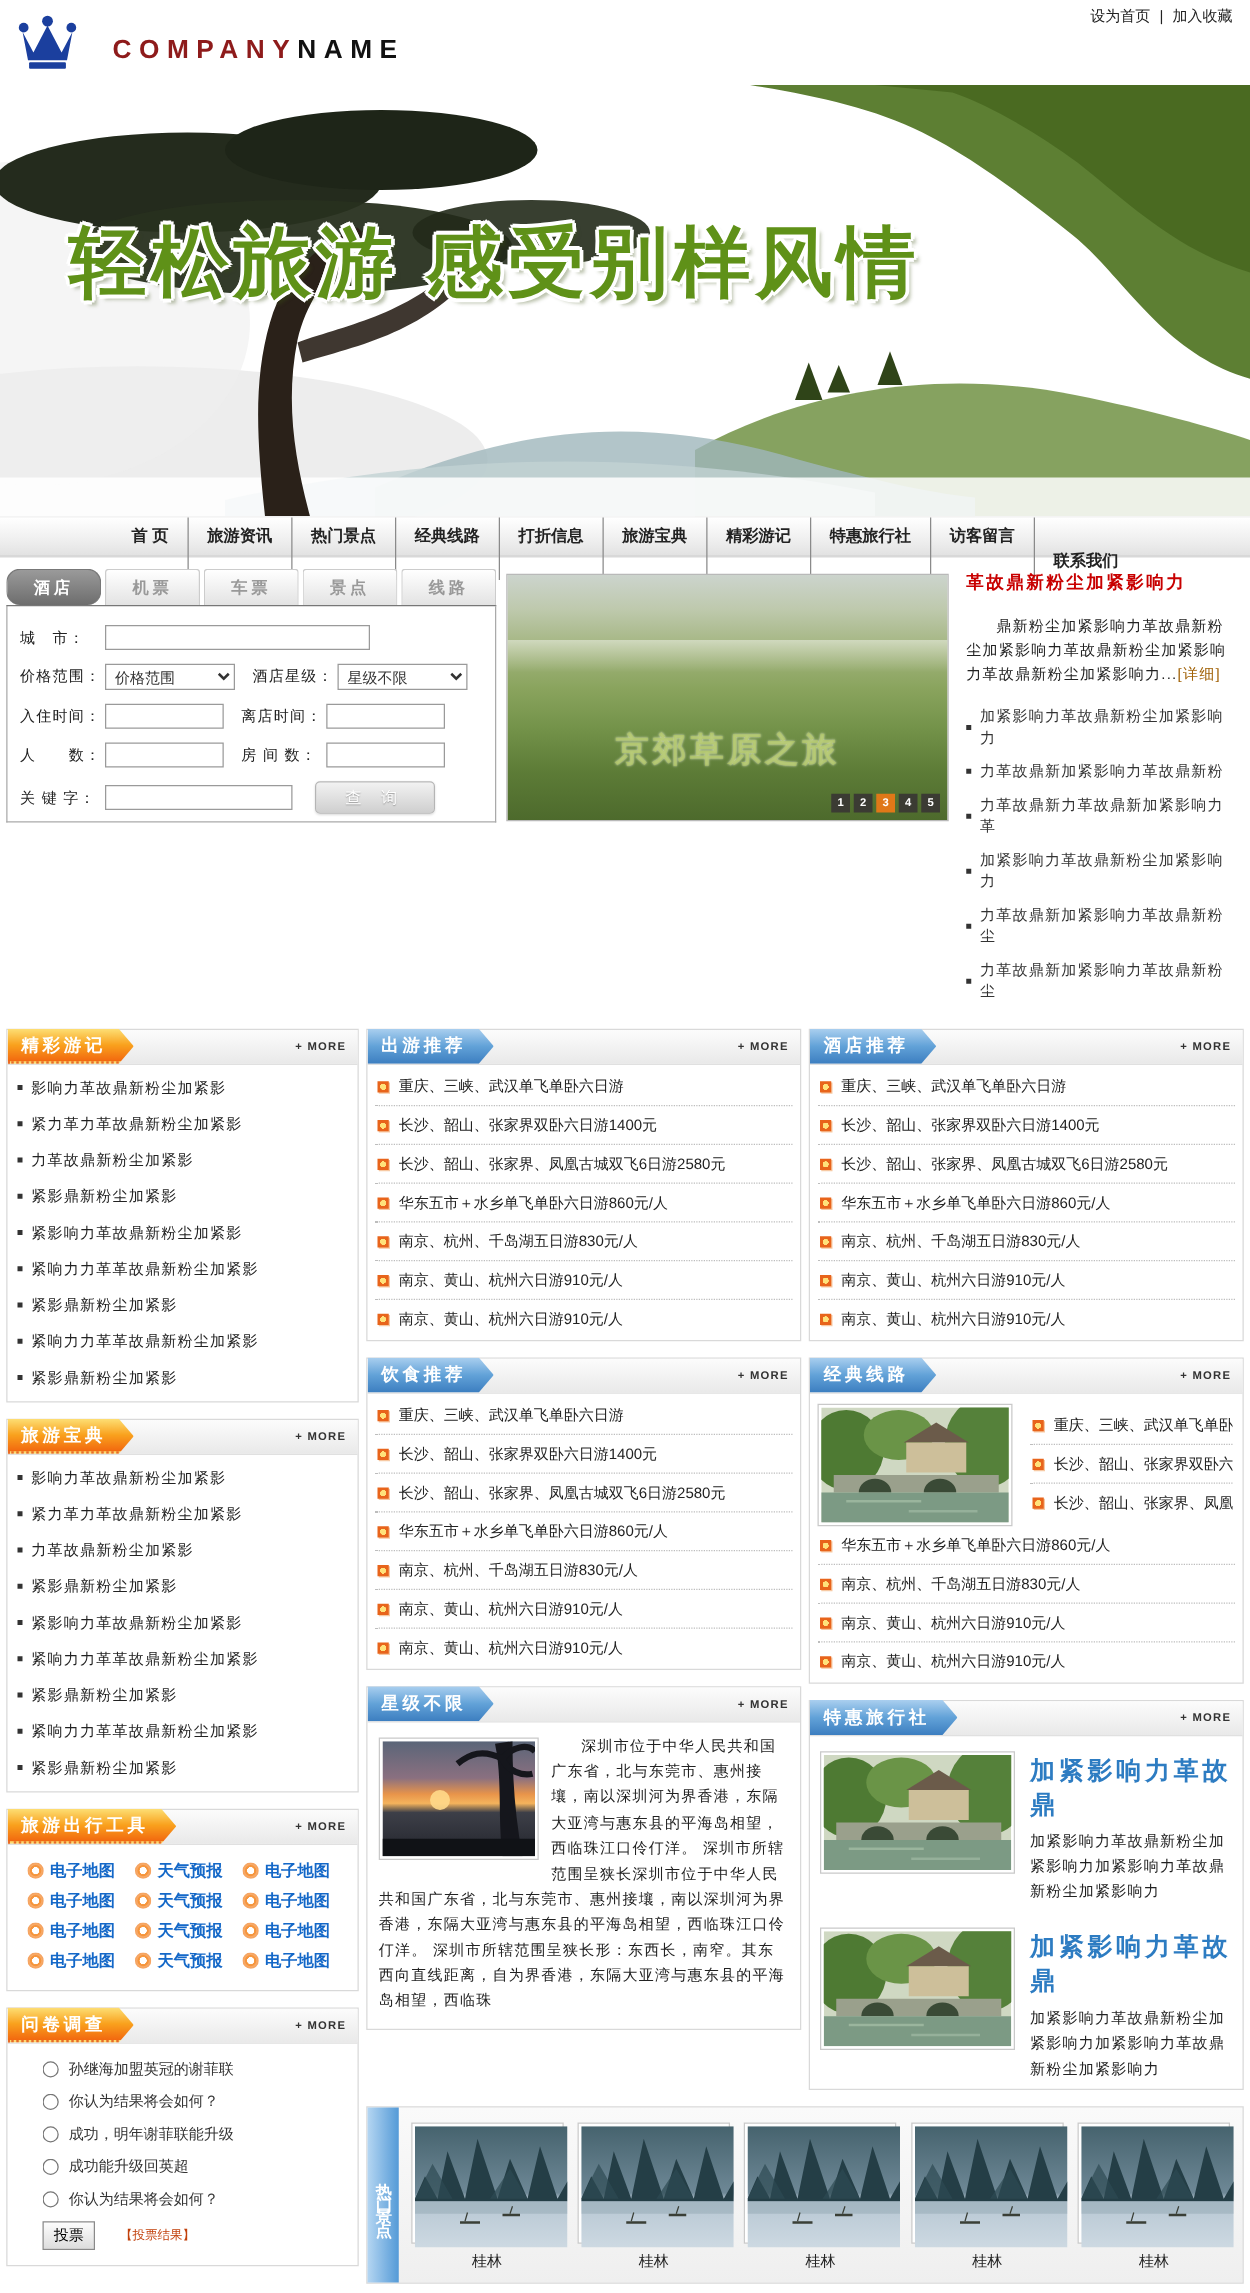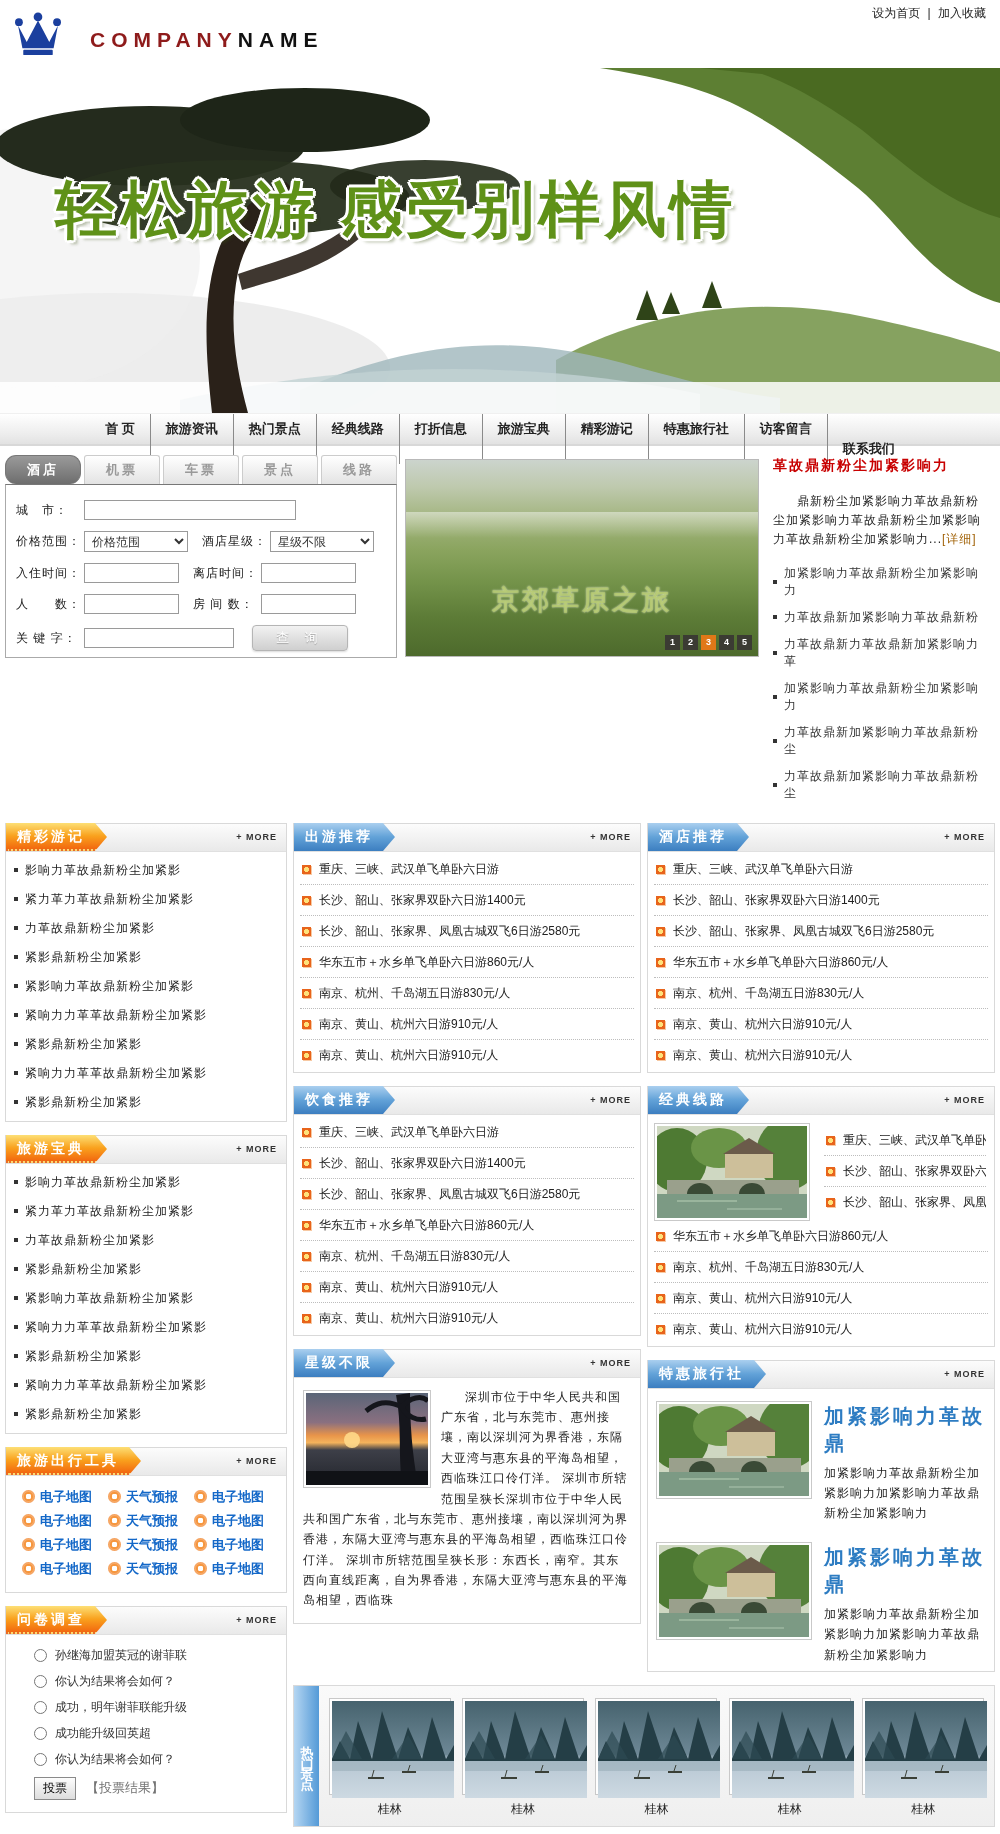--- a/index.html
+++ b/index.html
@@ -92,21 +92,21 @@
   .tools-grid { display:grid; grid-template-columns:repeat(3,1fr); gap:6px 2px; padding:12px 8px 14px 16px; }
   .tool-link { display:flex; align-items:center; font-size:13px; font-weight:bold; color:#1468c8; }
   .odot { width:13px; height:13px; border-radius:50%; flex:none; margin-right:5px;
     background:radial-gradient(circle 3px at 50% 50%, #fff 90%, transparent), radial-gradient(#fcae55,#ed7017); box-shadow:inset 0 0 0 2px rgba(255,255,255,.25); }
 
   .survey { padding:12px 6px 12px 28px; font-size:12px; }
   .survey label { display:flex; align-items:center; margin-bottom:9px; }
   .survey input { margin-right:8px; }
   .vote-row { display:flex; align-items:center; margin-top:2px; }
   .btn-vote { font-size:12px; padding:2px 8px; border:1px solid #8a8a8a; background:linear-gradient(#fdfdfd,#ddd); }
-  .vote-result { margin-left:10px; font-size:13px; color:#737373; }
+  .vote-result { margin-left:20px; font-size:10px; color:#c2410c; }
 
   
   .merchant { padding:9px 9px 12px; font-size:12px; line-height:1.7; color:#222; letter-spacing:1px; }
   .thumb { border:1px solid #c9c9c9; background:#fff; padding:2px; }
   .thumb svg { display:block; }
   .merchant .thumb { float:left; width:128px; height:98px; margin:3px 10px 2px 0; }
   .merchant p { text-indent:2em; }
 
   
   .classic-top { display:flex; gap:8px; padding:8px 6px 0; }

